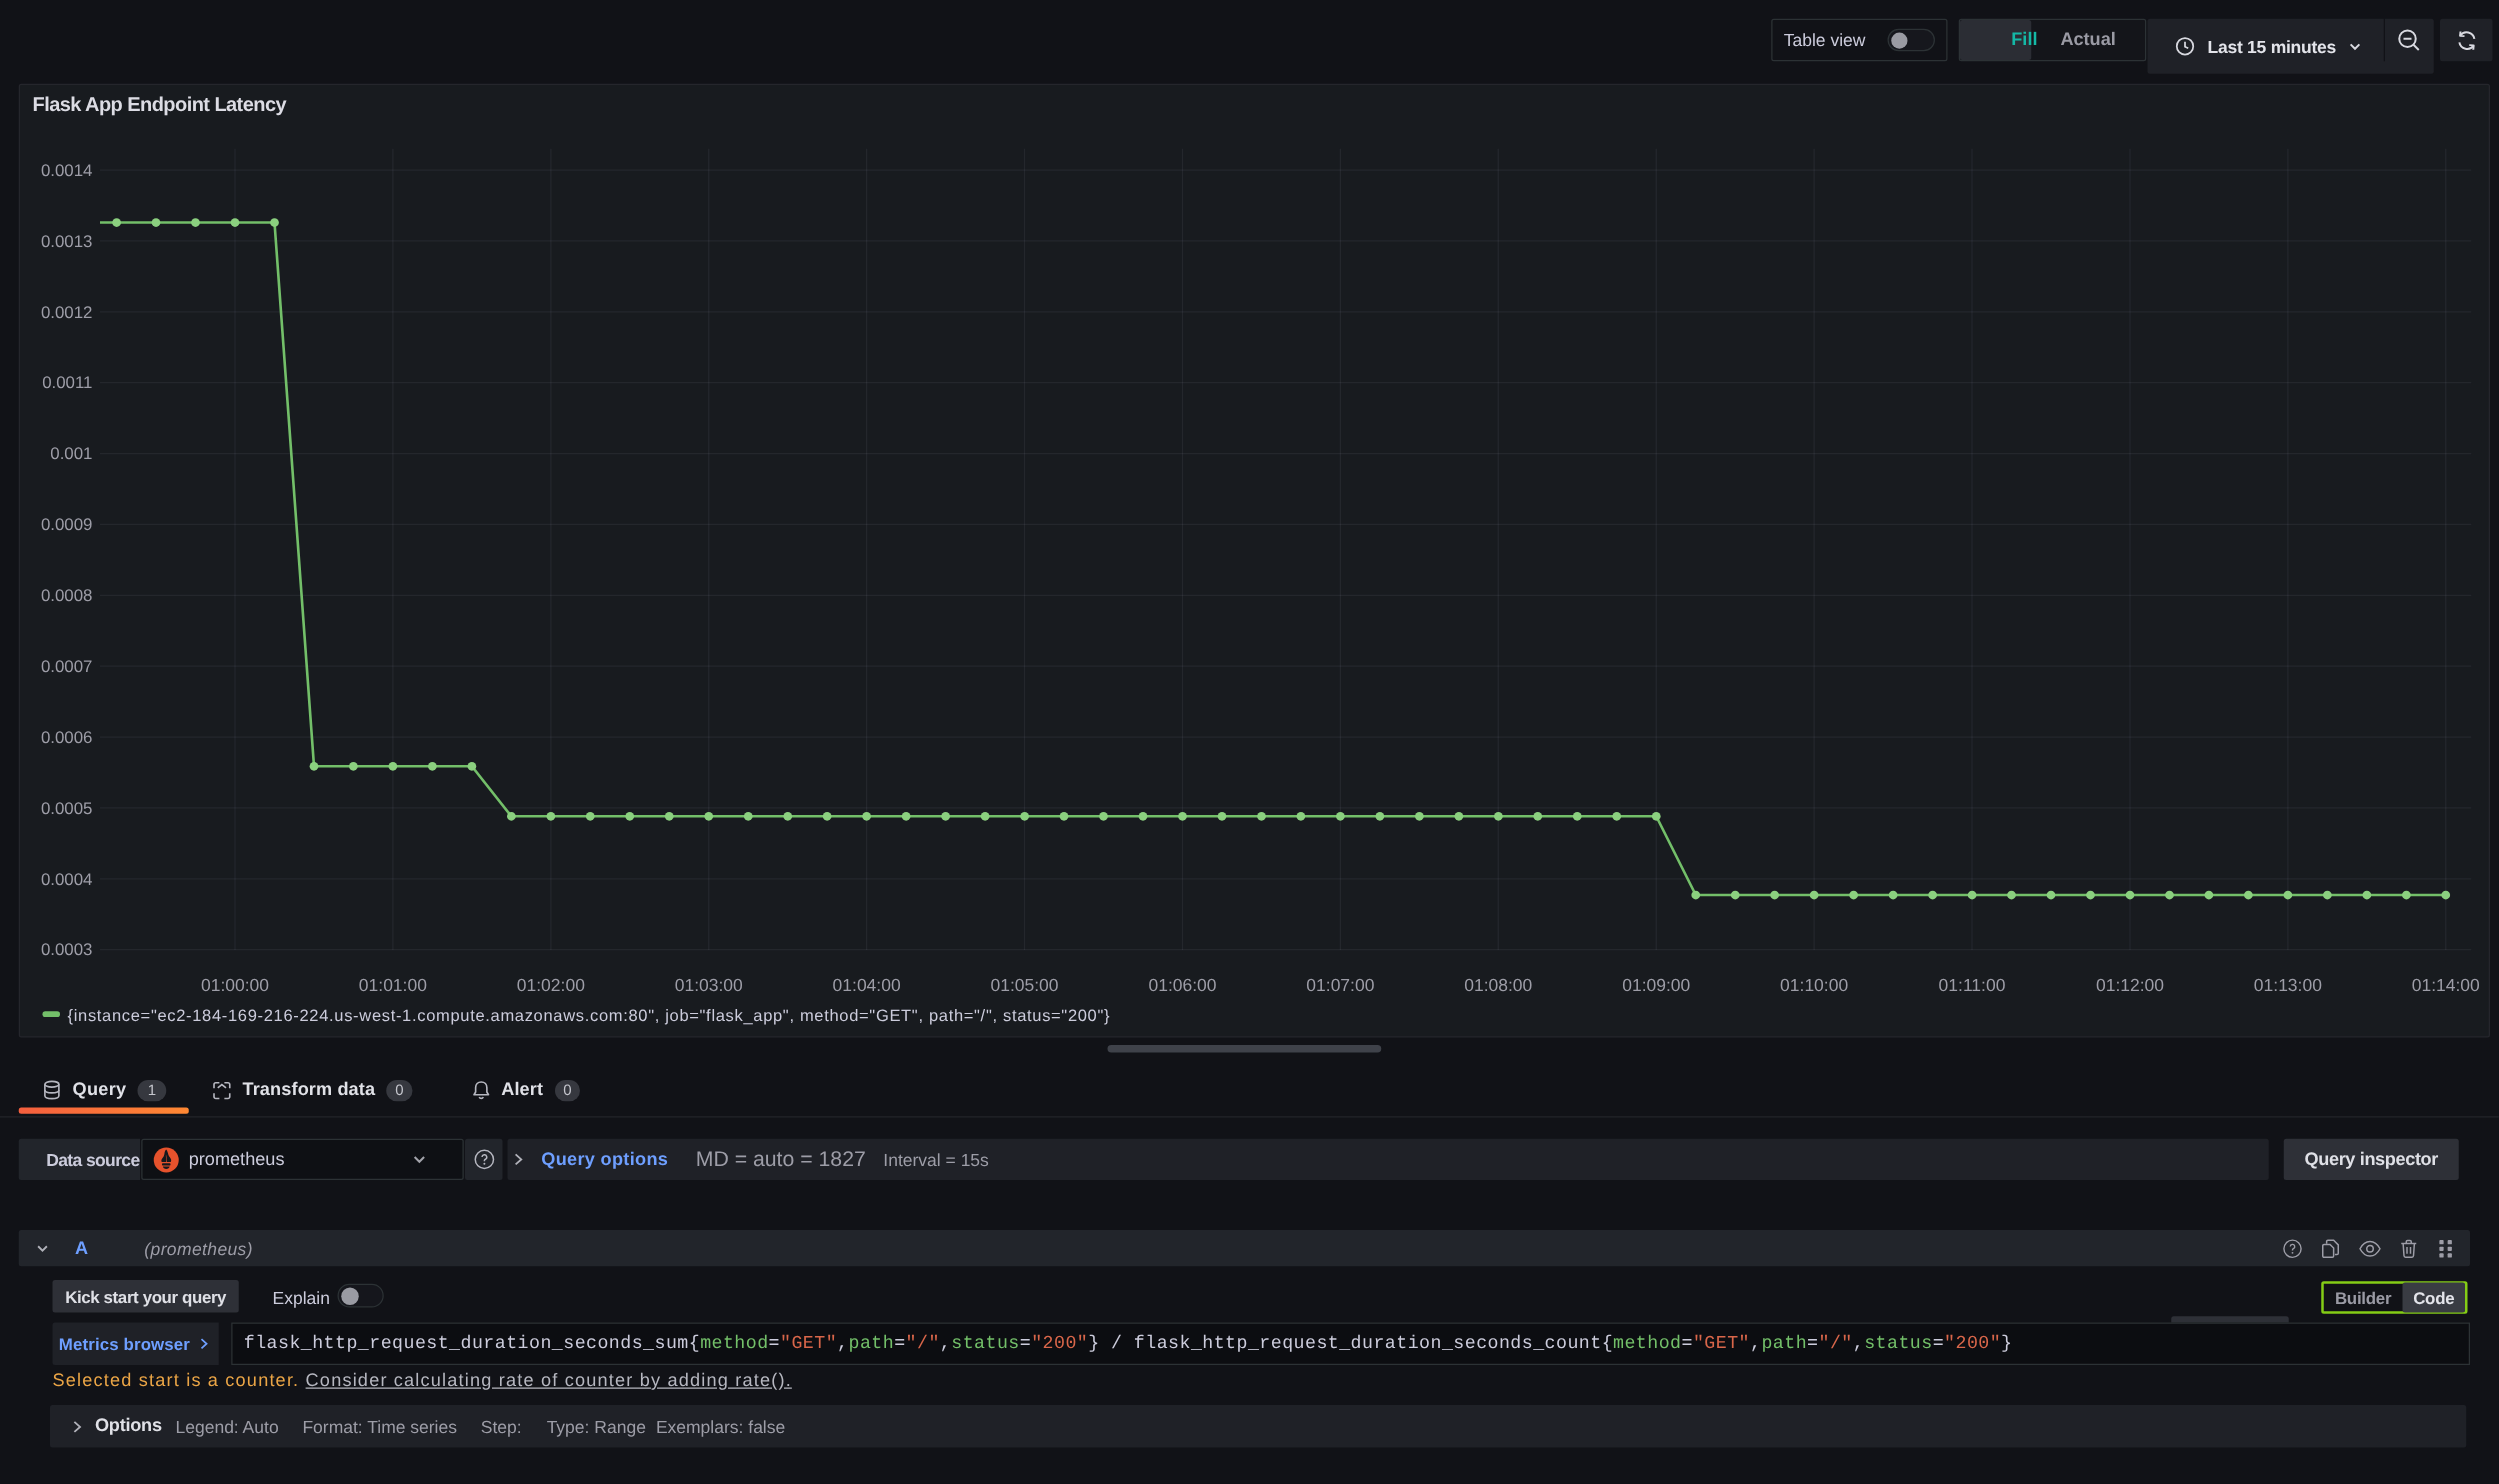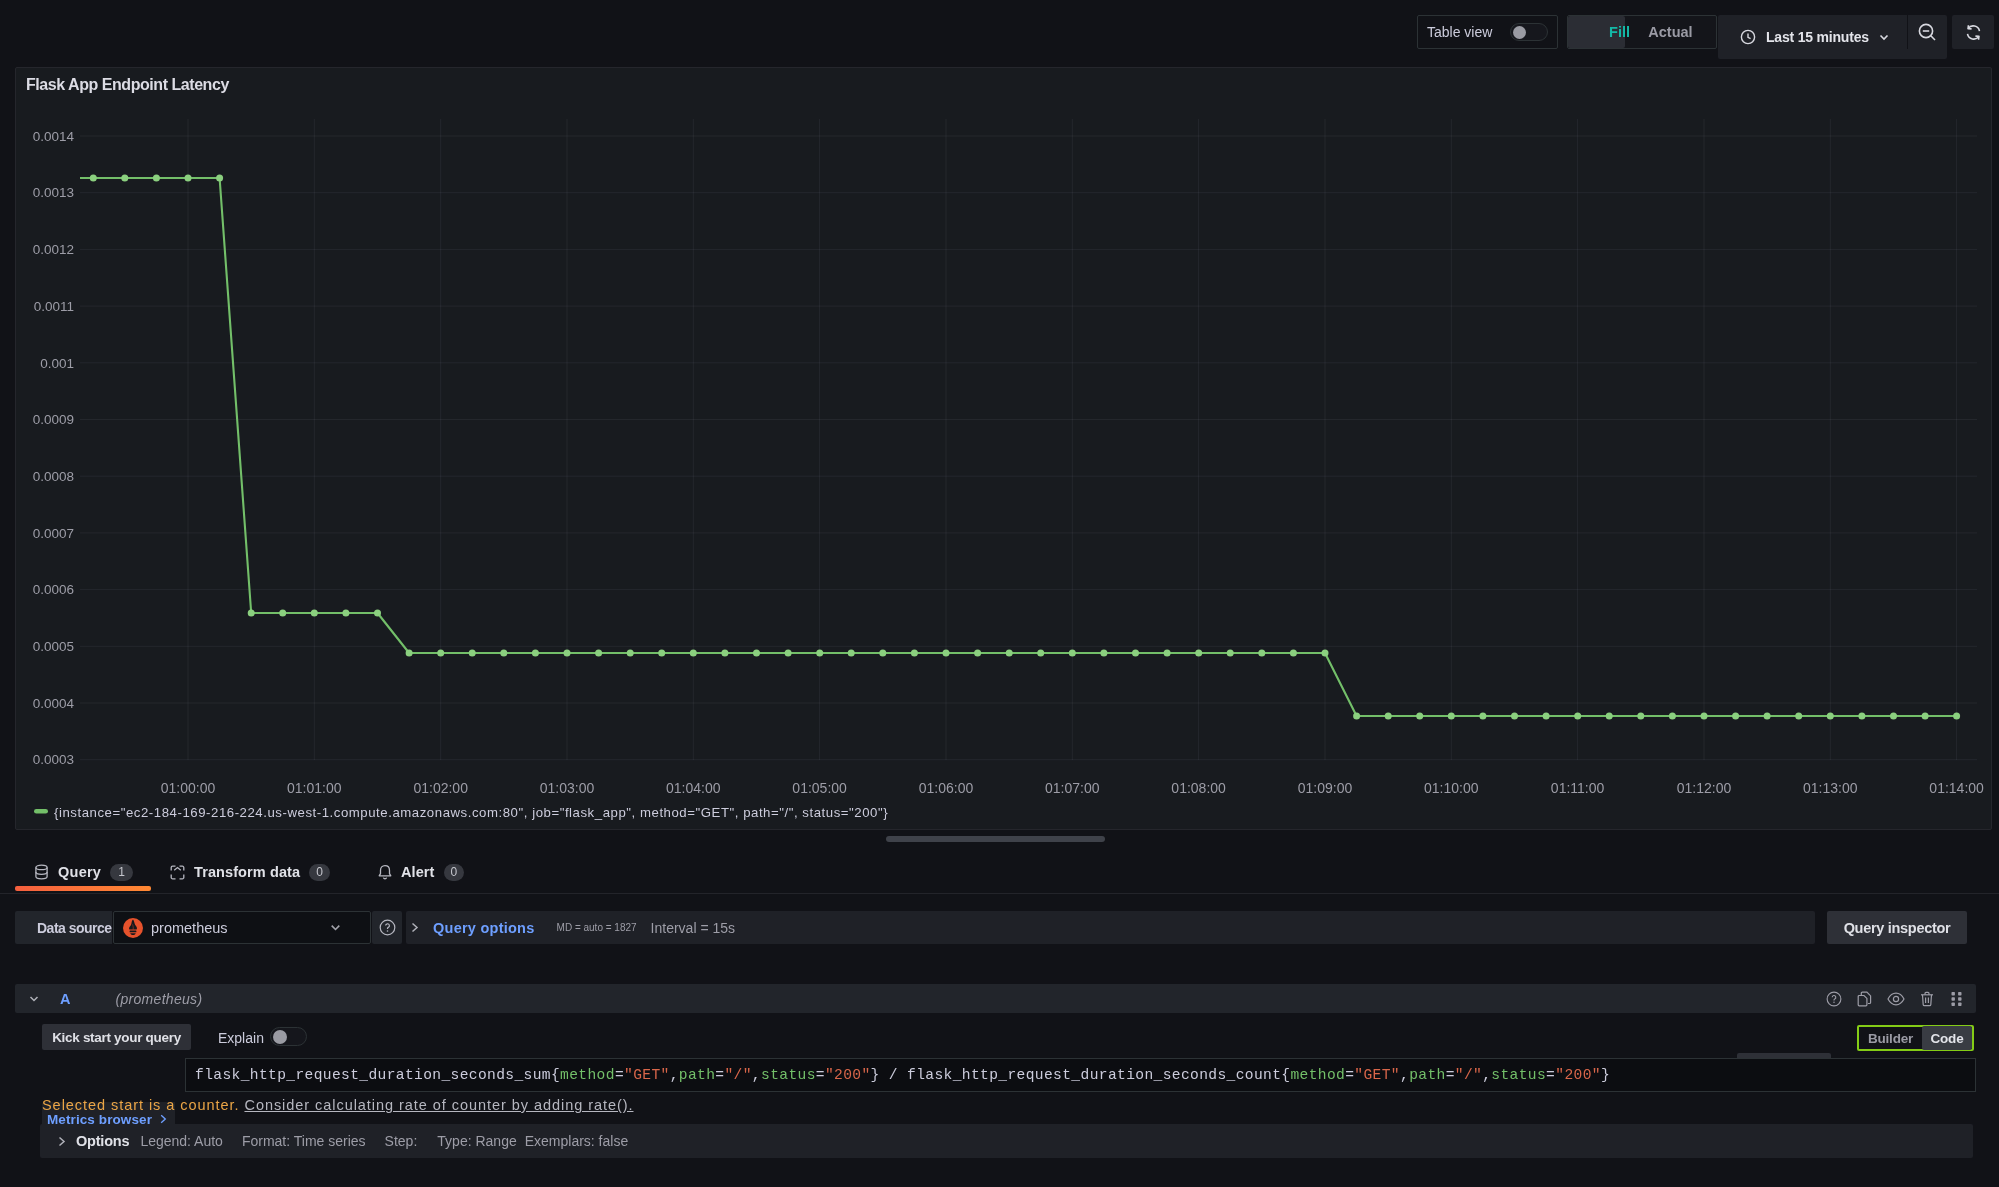--- a/index.html
+++ b/index.html
@@ -226,21 +226,21 @@
       <circle cx="8.5" cy="8.5" r="7.3"></circle>
       <path d="M6.6 6.6 a1.9 1.9 0 1 1 2.7 1.8 c-0.6 0.3 -0.8 0.6 -0.8 1.2 v0.4"></path>
       <circle cx="8.5" cy="12" r="0.8" fill="#b6b7c0" stroke="none"></circle>
     </svg>
 </div>
 <div class="abs row" style="left:406px; top:911px; width:1409px; height:33px; background:#1f2127; border-radius:2px;">
   <svg class="ic" style="margin-left:3px;" width="11" height="11" viewBox="0 0 11 11" fill="none" stroke="#b0b1b9" stroke-width="1.5">
       <path d="M3.5 1.5 L8 5.5 L3.5 9.5"></path>
     </svg>
   <span style="margin-left:13px; font-size:14.5px; font-weight:600; letter-spacing:0.25px; color:#6e9fff;">Query options</span>
-  <span style="margin-left:22px; font-size:10px; color:#9d9da7;">MD = auto = 1827</span>
+  <span style="margin-left:22px; font-size:17px; color:#9d9da7;">MD = auto = 1827</span>
   <span style="margin-left:14px; font-size:14px; color:#9d9da7;">Interval = 15s</span>
 </div>
 <div class="abs row" style="left:1827px; top:911px; width:140px; height:33px; background:#2e3037; border-radius:2px; justify-content:center; font-size:14.5px; font-weight:600; letter-spacing:-0.3px; color:#dfe0e6;">Query inspector</div>
 
 <div class="abs row" style="left:15px; top:984px; width:1961px; height:29px; background:#22252b; border-radius:2px;">
   <svg class="ic" style="margin-left:13px;" width="12" height="12" viewBox="0 0 12 12" fill="none" stroke="#b0b1b9" stroke-width="1.5">
       <path d="M2.5 4 L6 7.5 L9.5 4"></path>
     </svg>
   <span style="margin-left:20px; font-size:14.5px; font-weight:600; color:#6e9fff;">A</span>
   <span style="margin-left:45px; font-size:14px; font-style:italic; letter-spacing:0.3px; color:#9d9da7;">(prometheus)</span>
@@ -281,21 +281,21 @@
 <span class="abs" style="left:218px; top:1030px; font-size:14px; color:#ccccdc;">Explain</span>
 <span class="abs" style="left:270px; top:1027px; width:37px; height:19px; background:#15161c; border:1px solid #2c3235; border-radius:10px;">
   <span style="position:absolute; left:2px; top:1.5px; width:14px; height:14px; border-radius:50%; background:#9a9ba3;"></span>
 </span>
 <div class="abs row" style="left:1737px; top:1025px; width:94px; height:26px; background:#2e3037; border-radius:2px; justify-content:center; font-size:13.5px; font-weight:600; letter-spacing:-0.3px; color:#dfe0e6;margin-top:28px;">Run queries</div>
 <div class="abs row" style="left:1857px; top:1025px; width:117px; height:26px; border:2px solid #84cc16; border-radius:2px; background:#111217;">
   <span class="row" style="width:63px; justify-content:center; font-size:13.5px; font-weight:600; letter-spacing:-0.2px; color:#9a9aa4;">Builder</span>
   <span class="row" style="flex:1; height:24px; background:#393c43; border-radius:2px; justify-content:center; font-size:13.5px; font-weight:600; letter-spacing:-0.2px; color:#e3e4ea;">Code</span>
 </div>
 
-<div class="abs row" style="left:42px; top:1102px; width:133px; height:34px; background:#1f2127; border-radius:2px 0 0 2px; padding-left:5px;text-align:center;">
+<div class="abs row" style="left:42px; top:1058px; width:133px; height:34px; background:#1f2127; border-radius:2px 0 0 2px; padding-left:5px;text-align:center;">
   <span style="font-size:13.5px; font-weight:600; letter-spacing:0.1px; color:#6e9fff;">Metrics browser</span>
   <svg class="ic" style="margin-left:6px;" width="10" height="10" viewBox="0 0 11 11" fill="none" stroke="#6e9fff" stroke-width="1.5">
       <path d="M3.5 1.5 L8 5.5 L3.5 9.5"></path>
     </svg>
 </div>
 <div class="abs row" style="left:185px; top:1058px; width:1791px; height:34px; background:#0c0d11; border:1px solid #2c3235; font-family:'Liberation Mono',monospace; font-size:14.6px; padding-left:9px; letter-spacing:0.37px; white-space:pre;"><span style="color:#ccccdc;">flask_http_request_duration_seconds_sum{</span><span style="color:#73bf69;">method</span><span style="color:#ccccdc;">=</span><span style="color:#d9664a;">"GET"</span><span style="color:#ccccdc;">,</span><span style="color:#73bf69;">path</span><span style="color:#ccccdc;">=</span><span style="color:#d9664a;">"/"</span><span style="color:#ccccdc;">,</span><span style="color:#73bf69;">status</span><span style="color:#ccccdc;">=</span><span style="color:#d9664a;">"200"</span><span style="color:#ccccdc;">} / flask_http_request_duration_seconds_count{</span><span style="color:#73bf69;">method</span><span style="color:#ccccdc;">=</span><span style="color:#d9664a;">"GET"</span><span style="color:#ccccdc;">,</span><span style="color:#73bf69;">path</span><span style="color:#ccccdc;">=</span><span style="color:#d9664a;">"/"</span><span style="color:#ccccdc;">,</span><span style="color:#73bf69;">status</span><span style="color:#ccccdc;">=</span><span style="color:#d9664a;">"200"</span><span style="color:#ccccdc;">}</span></div>
 
 <div class="abs" style="left:42px; top:1097px; font-size:14.5px; letter-spacing:0.95px;">
   <span style="color:#eba546;">Selected start is a counter.</span>
   <span style="color:#b6b7c0; text-decoration:underline;"> Consider calculating rate of counter by adding rate().</span>

